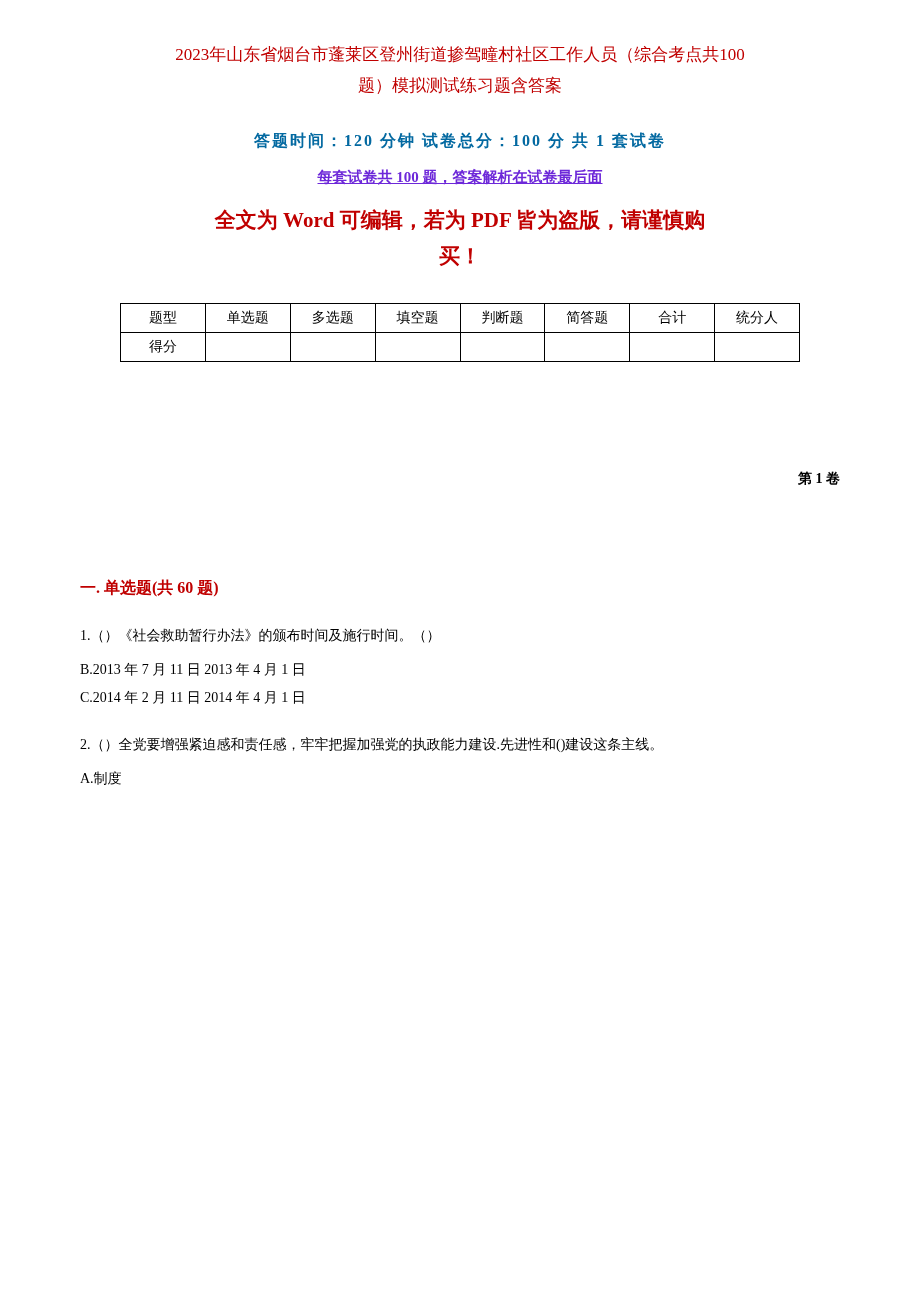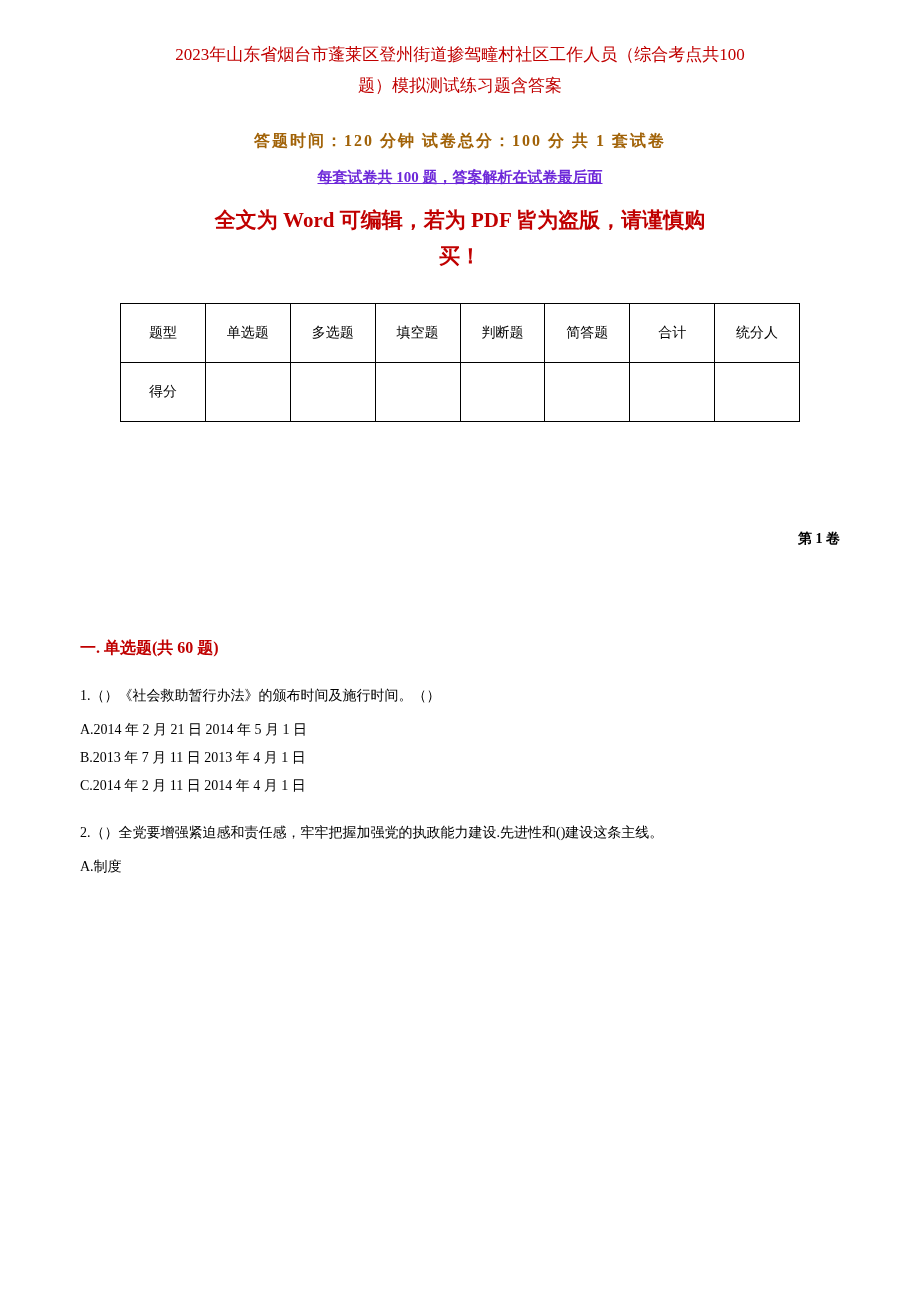--- a/index.html
+++ b/index.html
@@ -24,21 +24,21 @@
       font-weight: normal;
       font-size: 17px;
       line-height: 1.8;
       margin-bottom: 30px;
     }
 
     .exam-info {
       text-align: center;
       font-size: 16px;
       font-weight: bold;
-      color: #a16207;
+      color: #0369a1;
       margin-bottom: 16px;
       letter-spacing: 2px;
     }
 
     .exam-notice {
       text-align: center;
       font-size: 15px;
       font-weight: bold;
       color: #6d28d9;
       text-decoration: underline;
@@ -65,21 +65,21 @@
 
     .score-table {
       width: 100%;
       border-collapse: collapse;
       font-size: 14px;
     }
 
     .score-table td {
       border: 1px solid #000;
       text-align: center;
-      padding: 20px 6px;
+      padding: 5px 6px;
       min-width: 70px;
     }
 
     .section-divider {
       height: 60px;
     }
 
     .volume-title {
       text-align: right;
       font-size: 14px;
@@ -170,21 +170,20 @@
 
 <div class="volume-title">第 1 卷</div>
 
 <div style="height: 40px;"></div>
 
 <div class="section-title">一. 单选题(共 60 题)</div>
 
 <div class="question-block">
   <div class="question-text">1.（）《社会救助暂行办法》的颁布时间及施行时间。（）</div>
   <div class="options-block">
-    <span class="answer-option">A.2014 年 2 月 21 日  2014 年 5 月 1 日</span>
     <span class="answer-option">B.2013 年 7 月 11 日  2013 年 4 月 1 日</span>
     <span class="answer-option">C.2014 年 2 月 11 日  2014 年 4 月 1 日</span>
   </div>
 </div>
 
 <div class="question-block-2">
   <div class="question-text">2.（）全党要增强紧迫感和责任感，牢牢把握加强党的执政能力建设.先进性和()建设这条主线。</div>
   <div class="options-block">
     <span class="answer-option">A.制度</span>
   </div>

